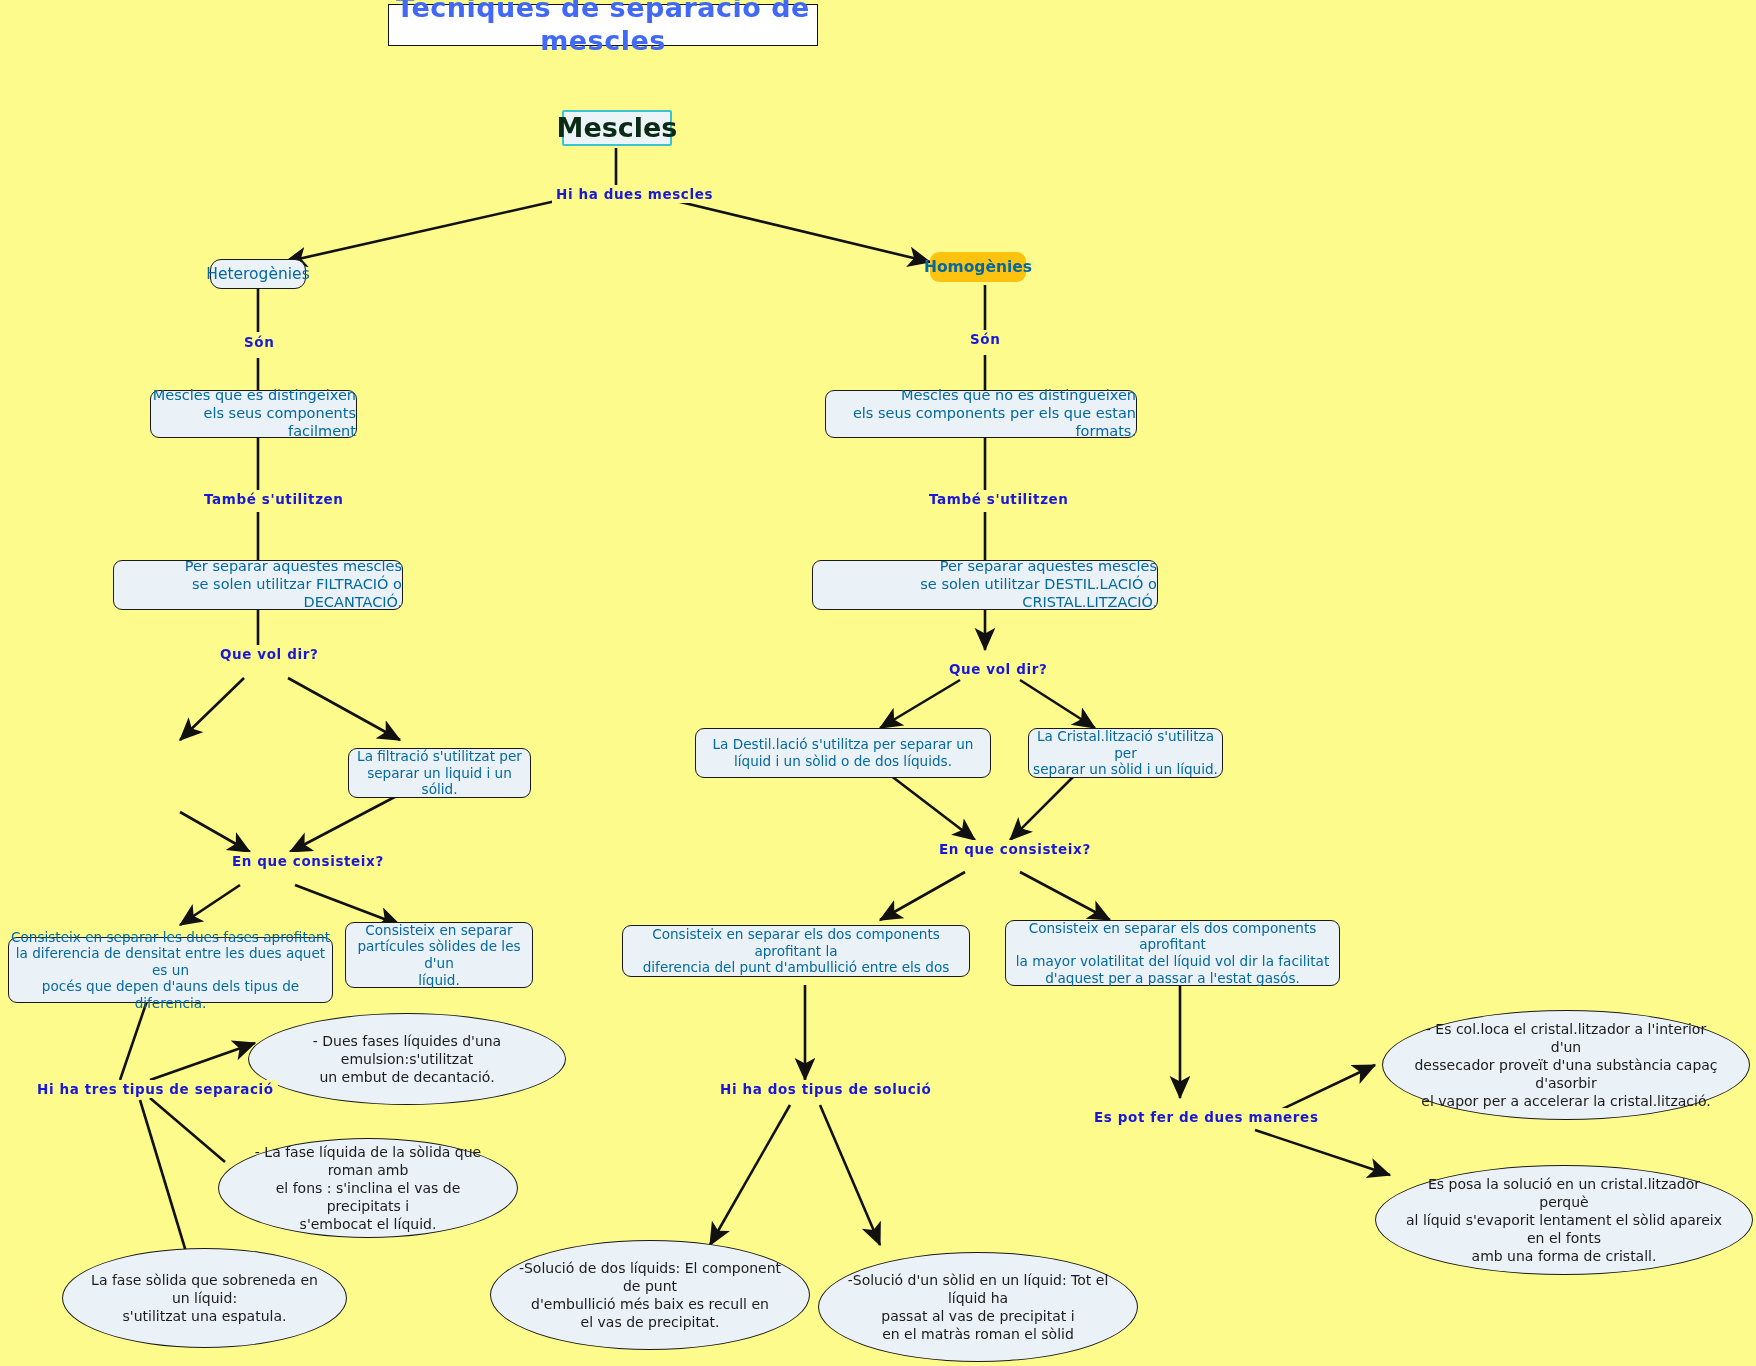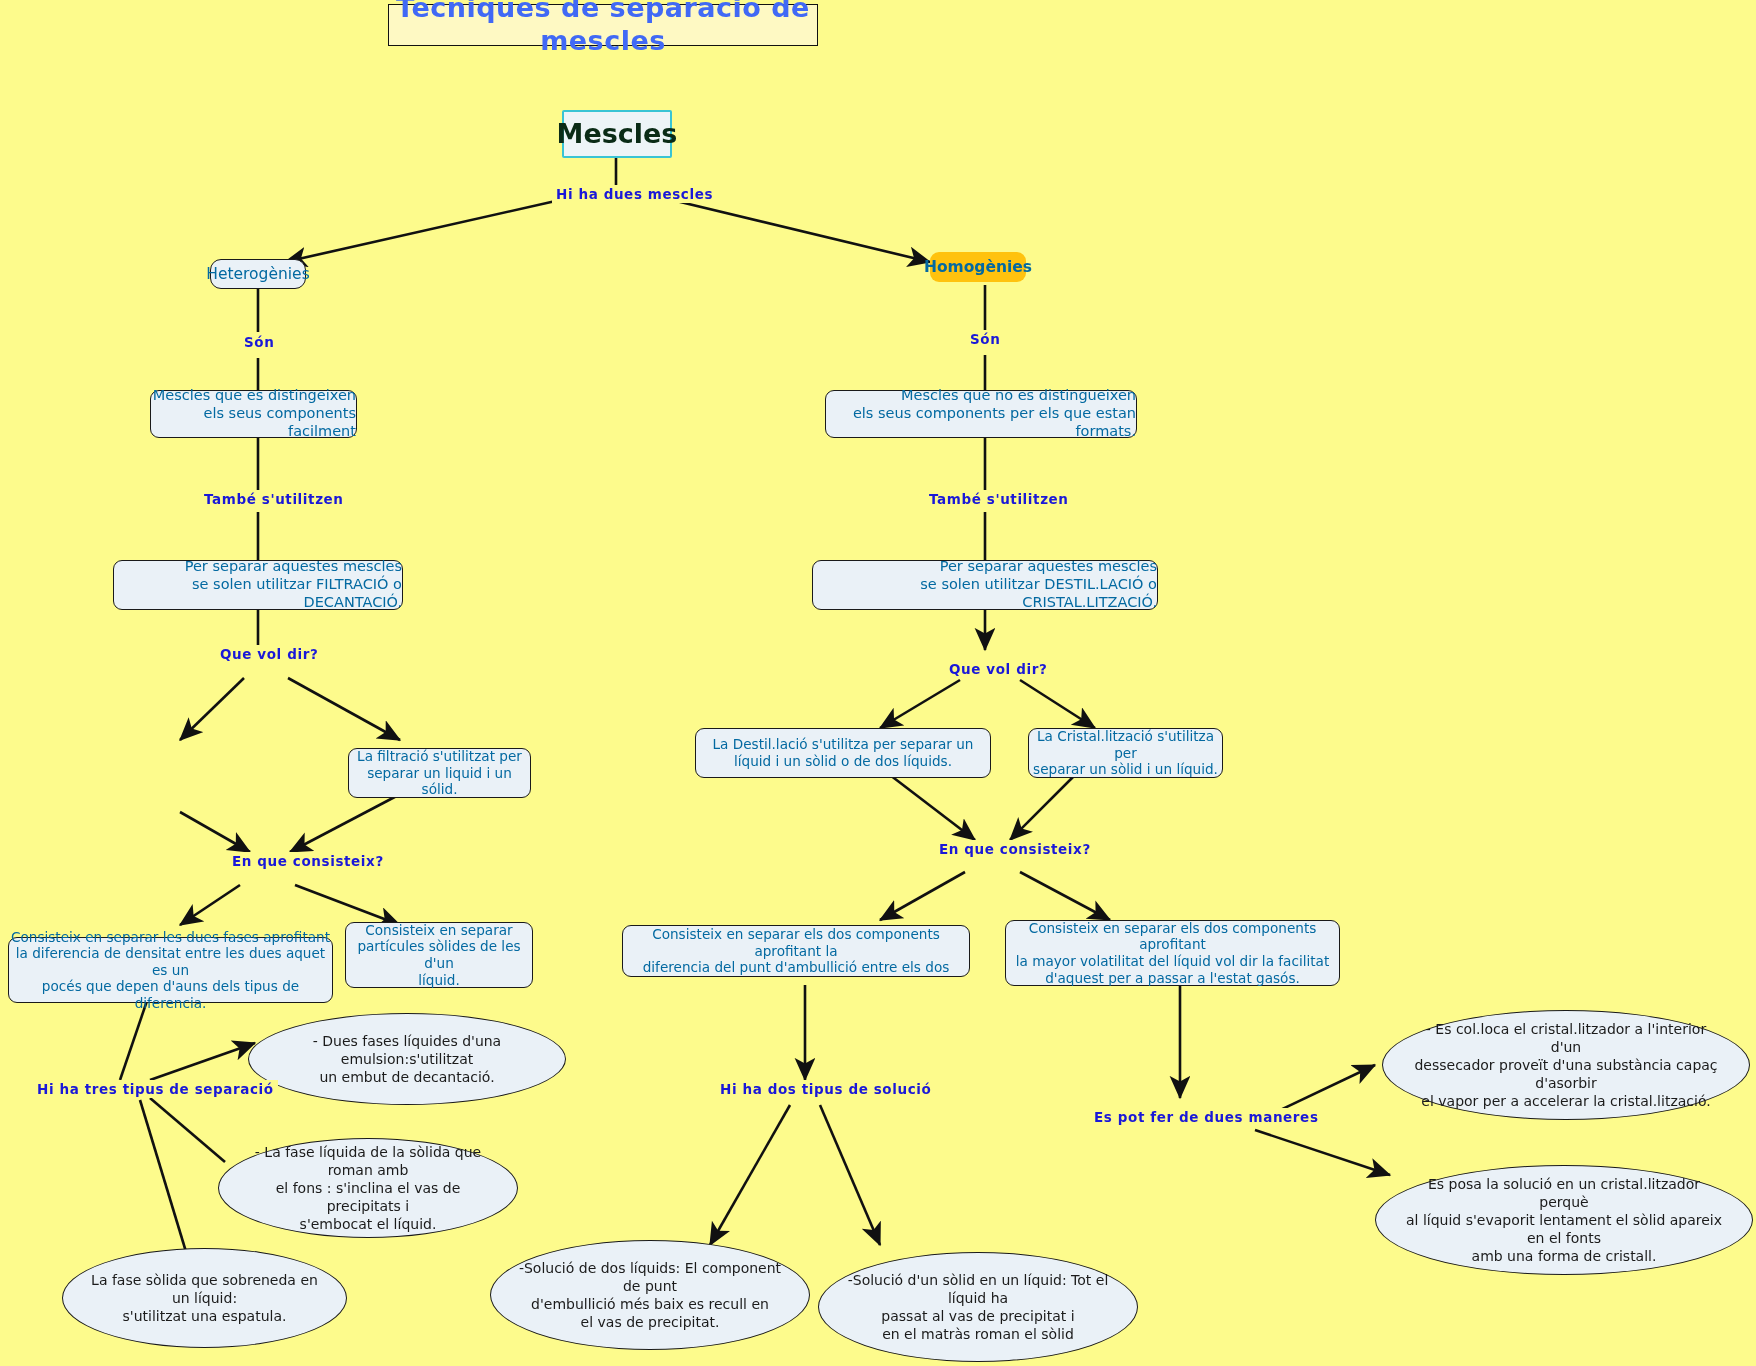--- a/index.html
+++ b/index.html
@@ -31,21 +31,21 @@
     color: #0369a1;
     text-align: center;
     display: flex;
     align-items: center;
     justify-content: center;
     line-height: 1.22;
     white-space: pre-line;
     z-index: 3;
   }
   .title-node {
-    background: #fef9c3;
+    background: #ffffff;
     border: 1.8px solid #111;
     border-radius: 0;
     color: #4169F5;
     font-family: "DejaVu Sans", sans-serif;
     font-weight: bold;
     font-size: 27px;
     letter-spacing: 0.5px;
   }
   .root-node {
     background: #EDF4F7;
@@ -158,21 +158,21 @@
 
       <line x1="1180" y1="985" x2="1180" y2="1098" marker-end="url(#arw)"></line>
 
       <line x1="1255" y1="1122" x2="1375" y2="1065" marker-end="url(#arw)"></line>
       <line x1="1255" y1="1130" x2="1390" y2="1175" marker-end="url(#arw)"></line>
     </g>
   </svg>
 
   <div class="node title-node" style="left:388px; top:4px; width:430px; height:42px;">Tecniques  de separació de mescles</div>
 
-  <div class="node root-node" style="left:562px; top:110px; width:110px; height:48px;">Mescles</div>
+  <div class="node root-node" style="left:562px; top:110px; width:110px; height:36px;">Mescles</div>
 
   <div class="link-label" style="left:552px; top:185px;">Hi ha dues mescles</div>
 
   <div class="node branch-node" style="left:210px; top:259px; width:96px; height:30px;">Heterogènies</div>
 
   <div class="node branch-node accent" style="left:930px; top:252px; width:96px; height:30px;">Homogènies</div>
 
   <div class="link-label" style="left:240px; top:333px;">Són</div>
   <div class="link-label" style="left:966px; top:330px;">Són</div>
 

